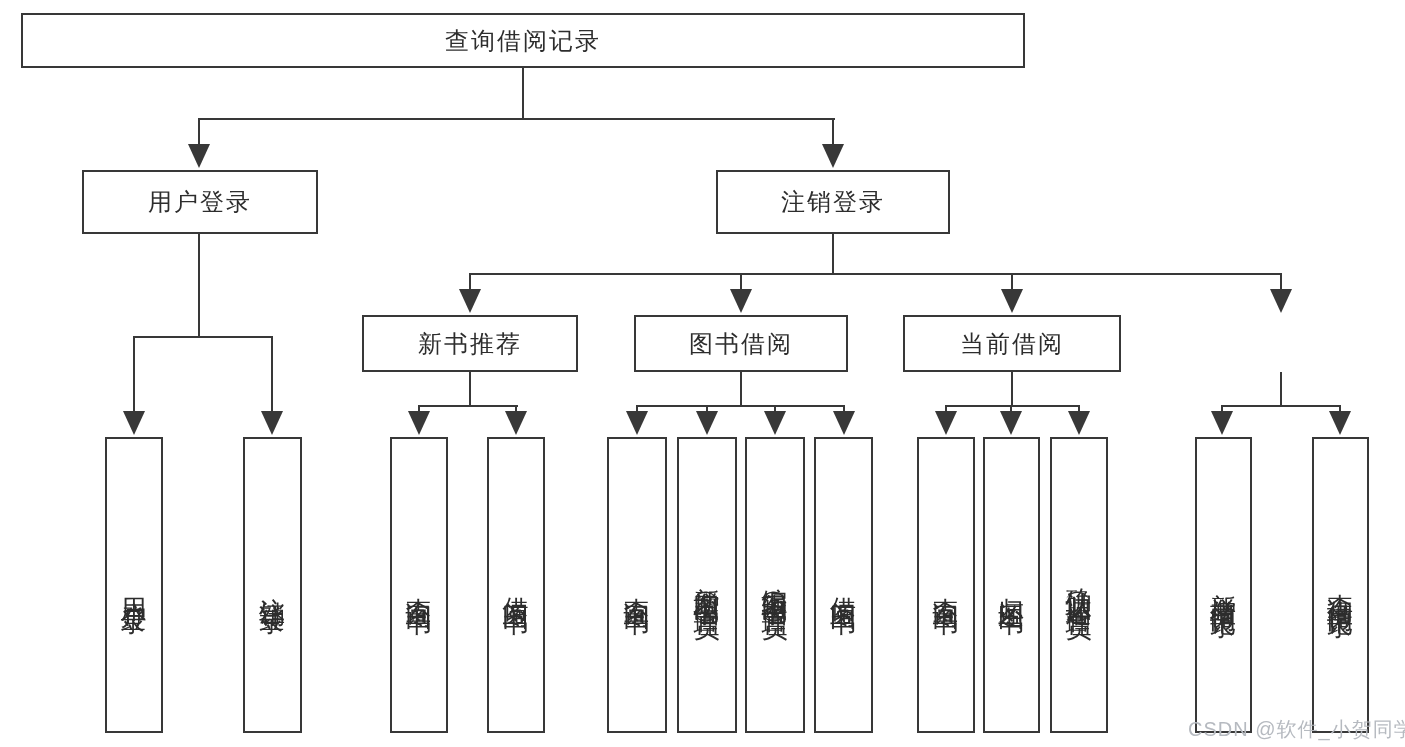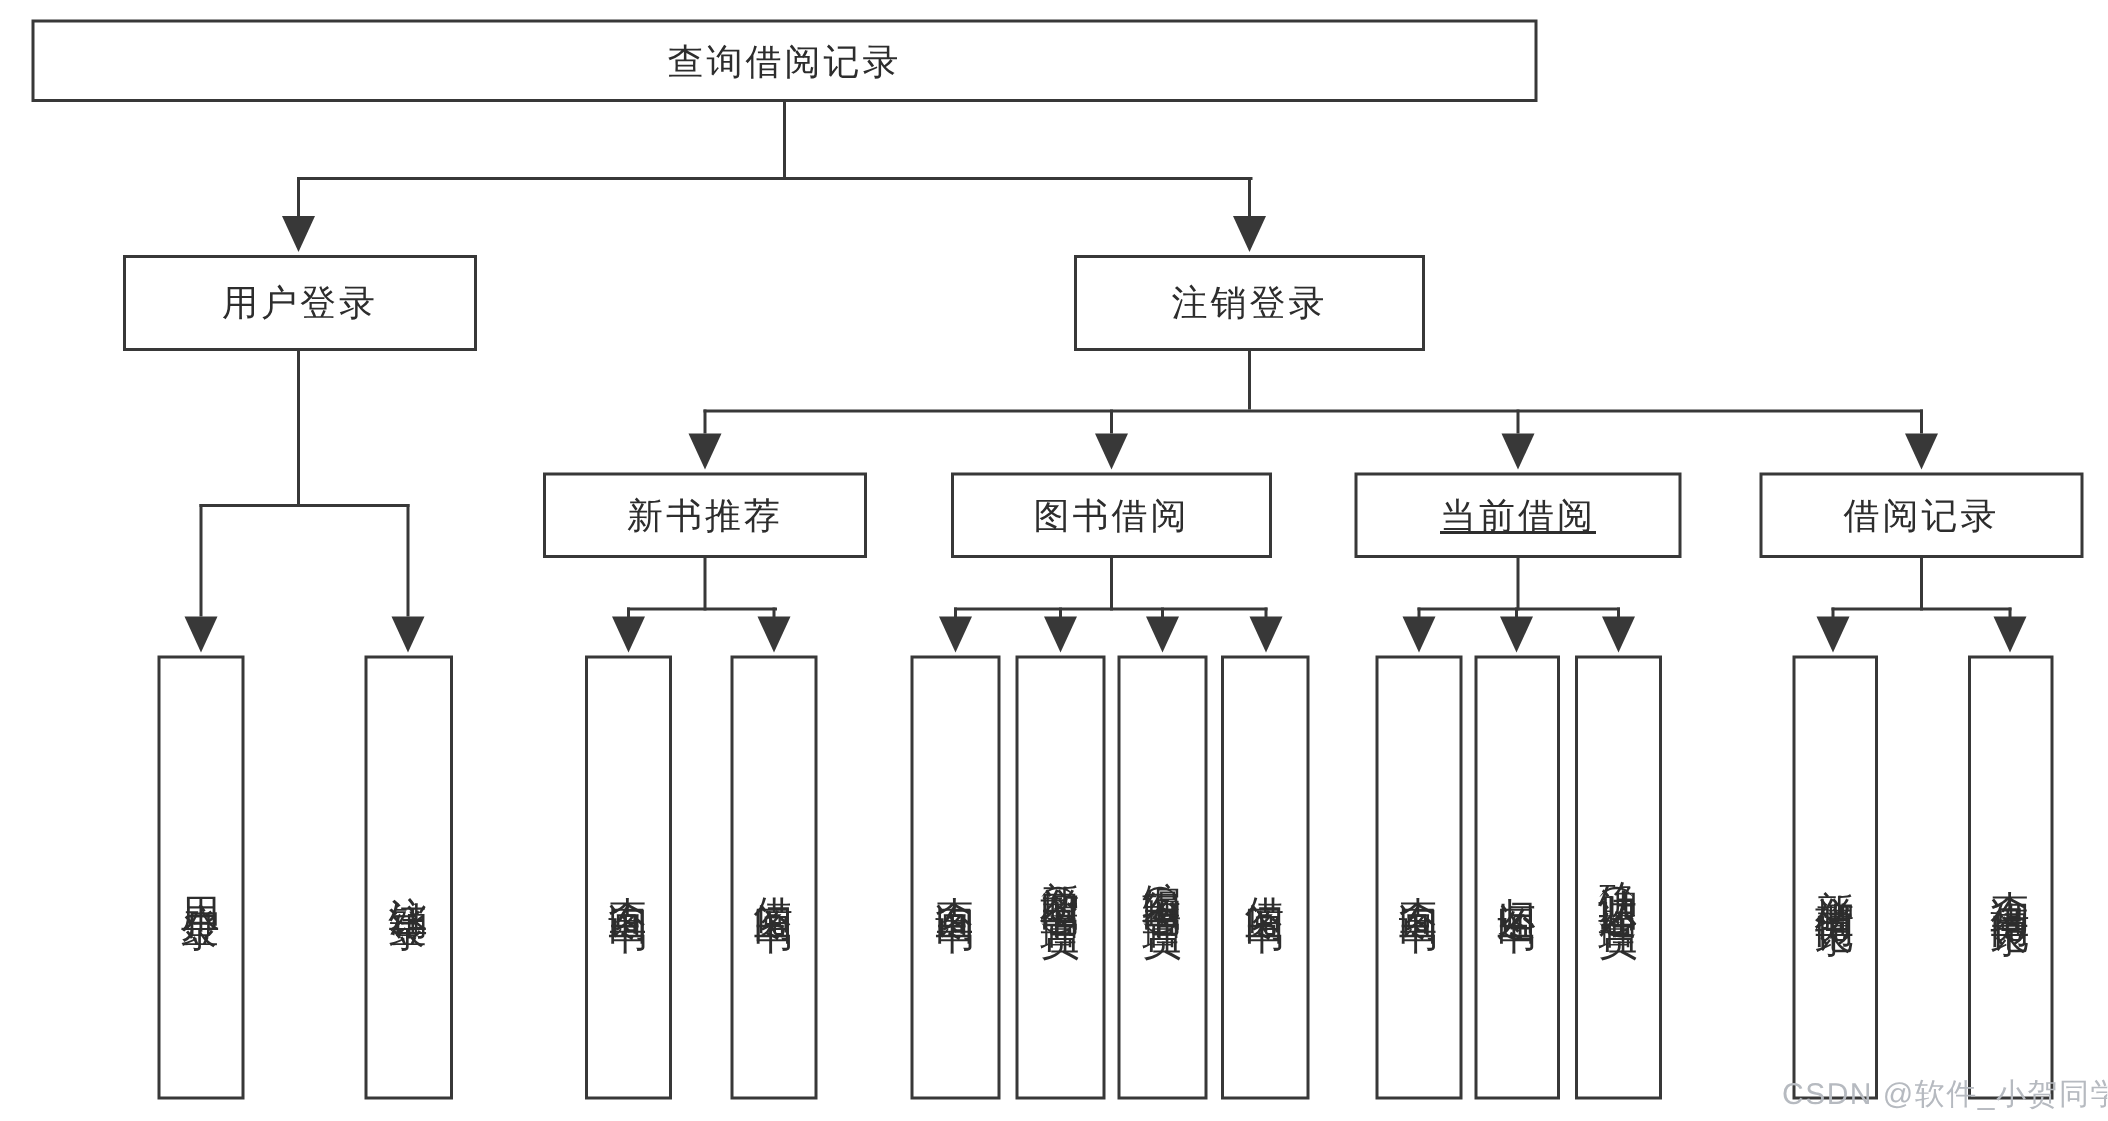--- a/index.html
+++ b/index.html
@@ -72,25 +72,22 @@
   <div class="arr" style="left:1001px;top:289px;"></div>
   <div class="line" style="left:1280px;top:273px;width:2px;height:16px;"></div>
   <div class="arr" style="left:1270px;top:289px;"></div>
 
   <div class="hbox" style="left:634px;top:315px;width:214px;height:57px;">
     <span>图书借阅</span>
   </div>
   <div class="hbox" style="left:362px;top:315px;width:216px;height:57px;">
     <span>新书推荐</span>
   </div>
-  <div class="hbox" style="left:903px;top:315px;width:218px;height:57px;text-decoration:underline;">
+  <div class="hbox" style="left:903px;top:315px;width:218px;height:57px;">
     <span>当前借阅</span>
-  </div>
-  <div class="hbox" style="left:1173px;top:315px;width:216px;height:57px;">
-    <span>借阅记录</span>
   </div>
 
   <div class="line" style="left:469px;top:372px;width:2px;height:35px;"></div>
   <div class="line" style="left:418px;top:405px;width:100px;height:2px;"></div>
   <div class="line" style="left:418px;top:405px;width:2px;height:8px;"></div>
   <div class="arr" style="left:408px;top:411px;"></div>
   <div class="line" style="left:515px;top:405px;width:2px;height:8px;"></div>
   <div class="arr" style="left:505px;top:411px;"></div>
 
   <div class="line" style="left:740px;top:372px;width:2px;height:35px;"></div>

